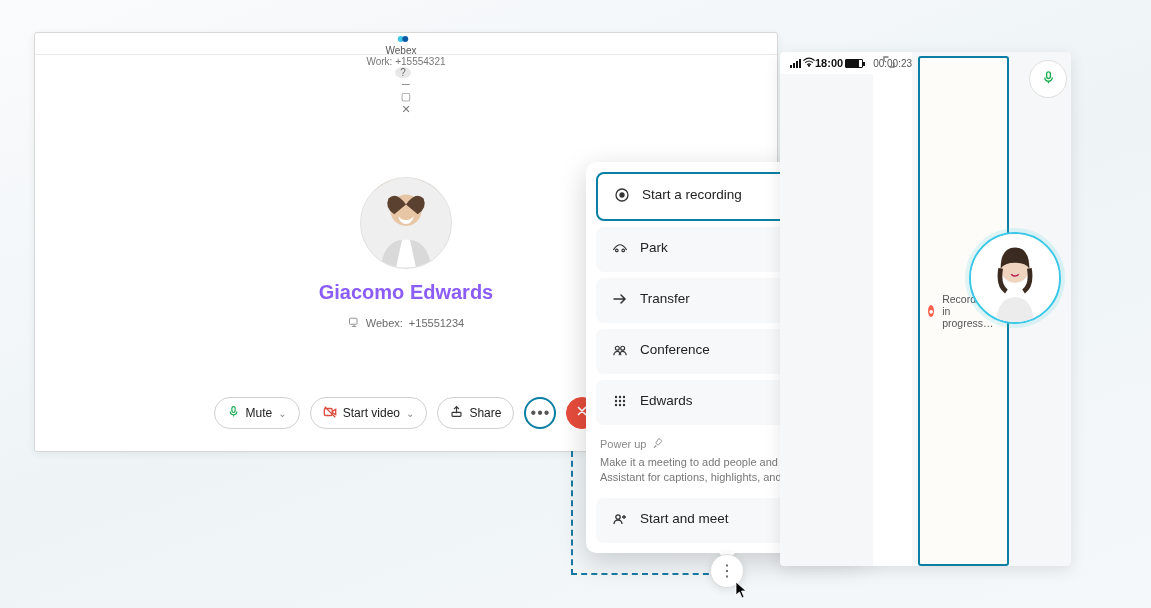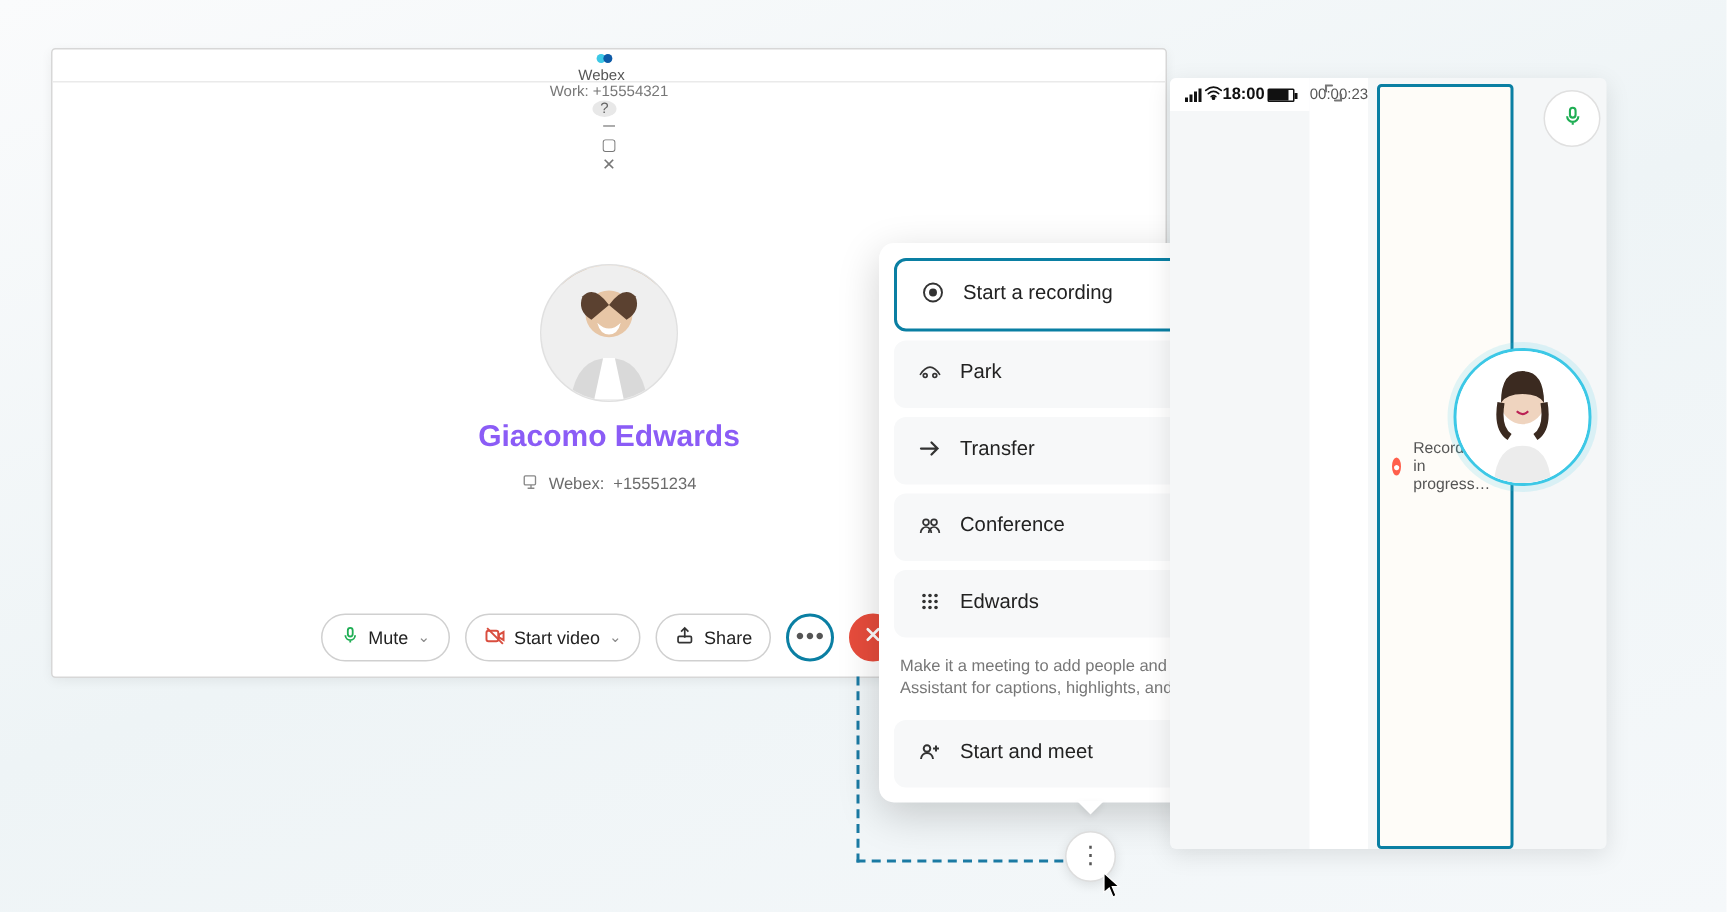--- a/index.html
+++ b/index.html
@@ -71,21 +71,21 @@
     border: 1px solid #e0e0e0;
     display:flex; align-items:flex-end; justify-content:center;
     overflow:hidden;
   }
   .avatar-lg svg { width: 92px; height: 92px; }
   .contact-name { font-size: 20px; font-weight: 700; color:#8b5cf6; }
   .contact-line { font-size: 11px; color:#6b6b6b; display:flex; align-items:center; gap:6px;}
 
   .call-toolbar {
     position: absolute;
-    bottom: 10px;
+    bottom: 22px;
     left: 0; right: 0;
     display: flex;
     justify-content: center;
     gap: 10px;
     align-items: center;
   }
   .pill {
     height: 32px;
     border-radius: 16px;
     border: 1px solid #d0d0d0;
@@ -410,20 +410,28 @@
           <circle cx="12" cy="8" r="1.2"></circle>
           <circle cx="4" cy="12" r="1.2"></circle>
           <circle cx="8" cy="12" r="1.2"></circle>
           <circle cx="12" cy="12" r="1.2"></circle>
         </svg>
     </span>
     <span>Edwards</span>
   </div>
 
   <div class="powerup">
+    <div class="powerup-title">
+      <span>Power up</span>
+      <span>
+        <svg width="12" height="12" viewBox="0 0 16 16" fill="none" stroke="#888" stroke-width="1.2">
+            <path d="M9 2c3 1 4 4 4 4l-5 5-3-3 4-6zM5 11l-2 3 3-2"></path>
+          </svg>
+      </span>
+    </div>
     <div class="powerup-desc">Make it a meeting to add people and to use Webex Assistant for captions, highlights, and a transcript.</div>
   </div>
 
   <div class="row" style="background:#f7f8f9;margin-bottom:0;">
     <span>
       <svg width="16" height="16" viewBox="0 0 16 16" fill="none" stroke="#333" stroke-width="1.3">
           <circle cx="6" cy="6" r="2.2"></circle>
           <path d="M2 13c0-2.5 2-4 4-4s4 1.5 4 4"></path>
           <path d="M12 4v4M10 6h4"></path>
         </svg>

